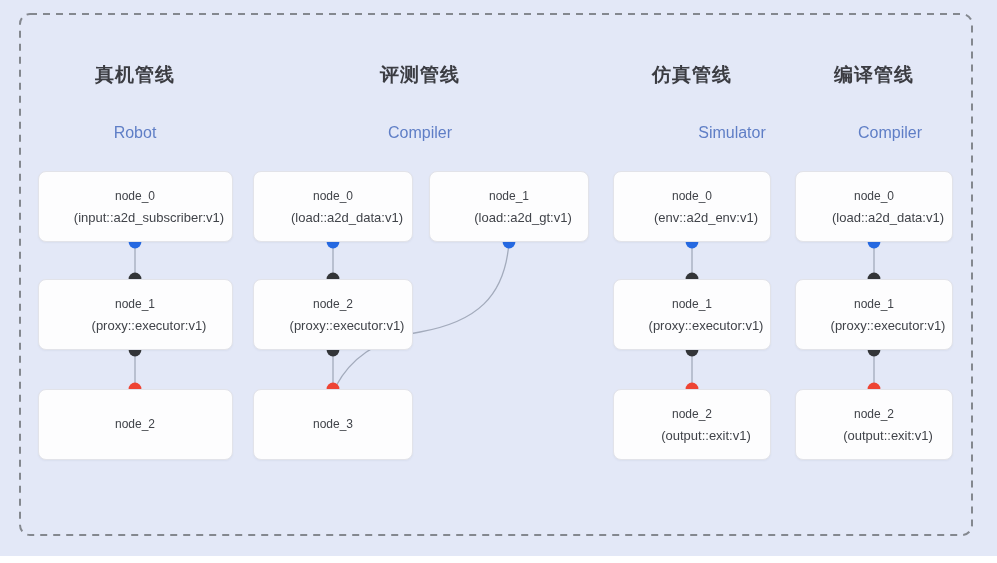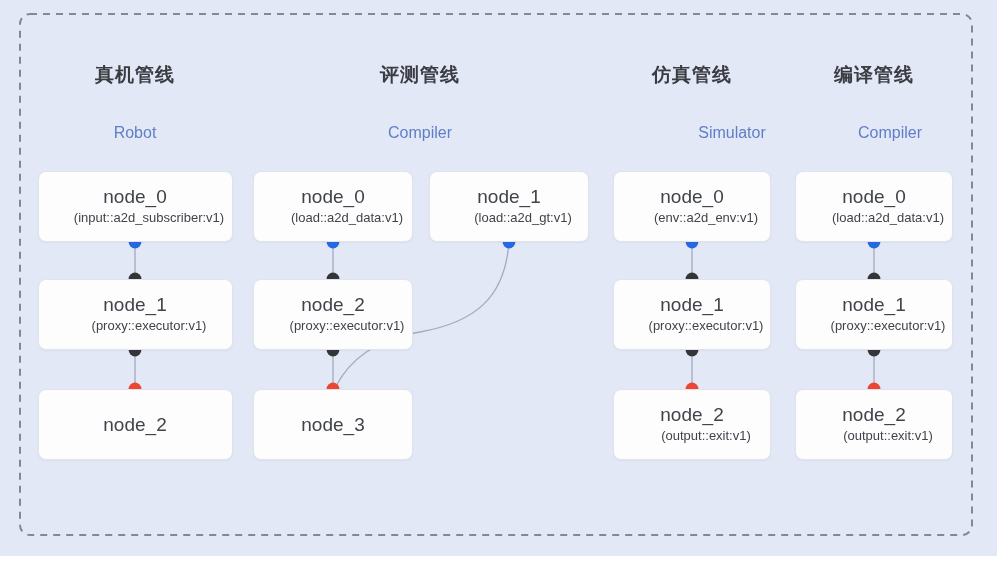--- a/index.html
+++ b/index.html
@@ -46,21 +46,21 @@
     background: #fdfdfe;
     border: 1px solid #e2e3e9;
     border-radius: 8px;
     box-shadow: 0 1px 2px rgba(70, 80, 110, 0.06);
     display: flex;
     flex-direction: column;
     align-items: center;
     justify-content: center;
   }
   .node-name {
-    font-size: 19px;
+    font-size: 12px;
     color: #404349;
     line-height: 21px;
   }
   .node-type {
     font-size: 13px;
     color: #404349;
     line-height: 21px;
     white-space: nowrap;
     margin-left: 28px;
   }

